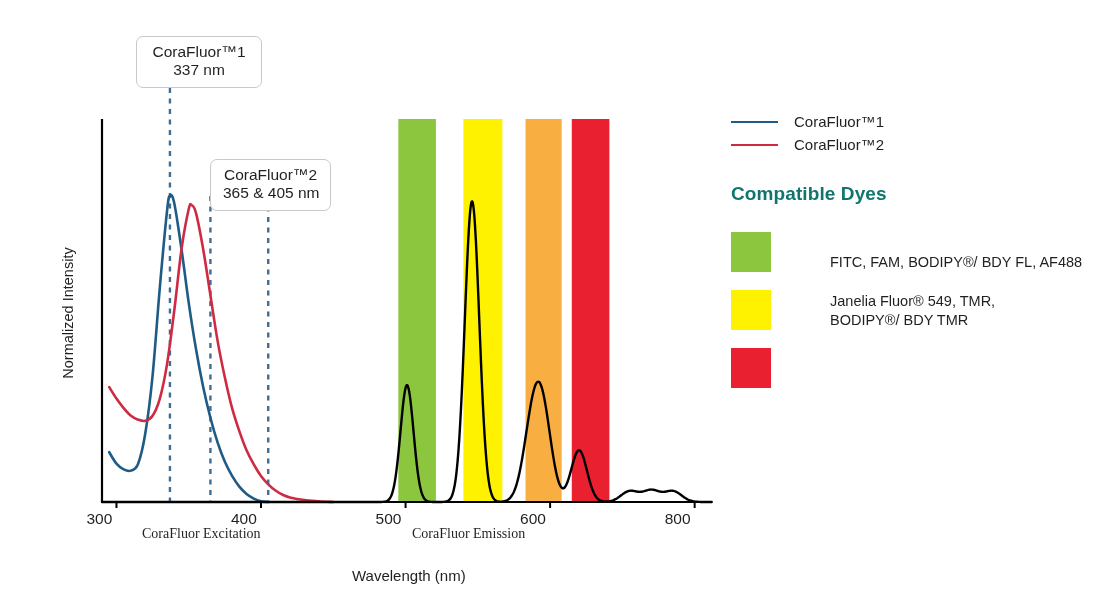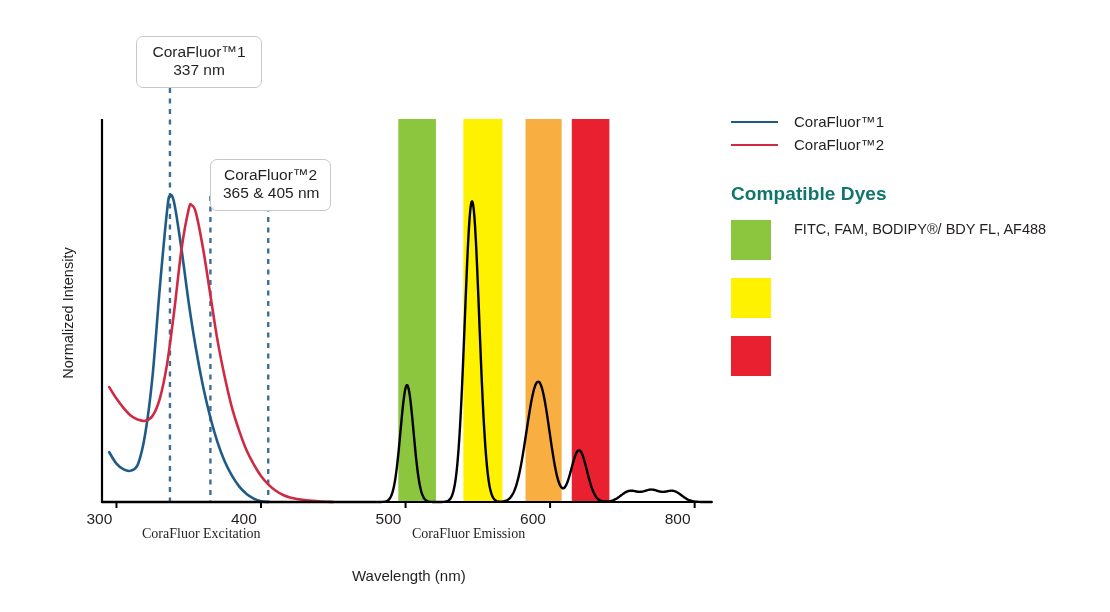--- a/index.html
+++ b/index.html
@@ -114,23 +114,24 @@
   #dyes-title {
     margin-top: 27px;
     font-size: 19px;
     font-weight: bold;
     color: #0f766e;
     letter-spacing: 0.1px;
   }
   #dye-list { margin-top: 15px; }
   .dye-row {
     display: flex;
-    align-items: flex-start;
+    align-items: flex-end;
     min-height: 52px;
     margin-bottom: 6px;
+    gap: 36px;
   }
   .dye-swatch {
     width: 40px;
     height: 40px;
     flex: none;
     margin-right: 23px;
   }
   .dye-label {
     font-size: 14.5px;
     color: #231f20;
@@ -197,20 +198,21 @@
 
     <div id="dyes-title">Compatible Dyes</div>
 
     <div id="dye-list">
         <div class="dye-row">
           <span class="dye-swatch" style="background: rgb(140, 198, 62);"></span>
           <span class="dye-label">FITC, FAM, BODIPY®/ BDY FL, AF488</span>
         </div>
         <div class="dye-row">
           <span class="dye-swatch" style="background: rgb(255, 242, 0);"></span>
+          <span class="dye-label">Janelia Fluor® 549, TMR,<br>BODIPY®/ BDY TMR</span>
         </div>
         <div class="dye-row">
           <span class="dye-swatch" style="background: rgb(232, 32, 47);"></span>
         </div>
       </div>
   </div>
 
 <div class="axis-tick-label" style="left: 86.455px; top: 510px;">300</div>
     <div class="axis-tick-label" style="left: 231.005px; top: 510px;">400</div>
     <div class="axis-tick-label" style="left: 375.555px; top: 510px;">500</div>

